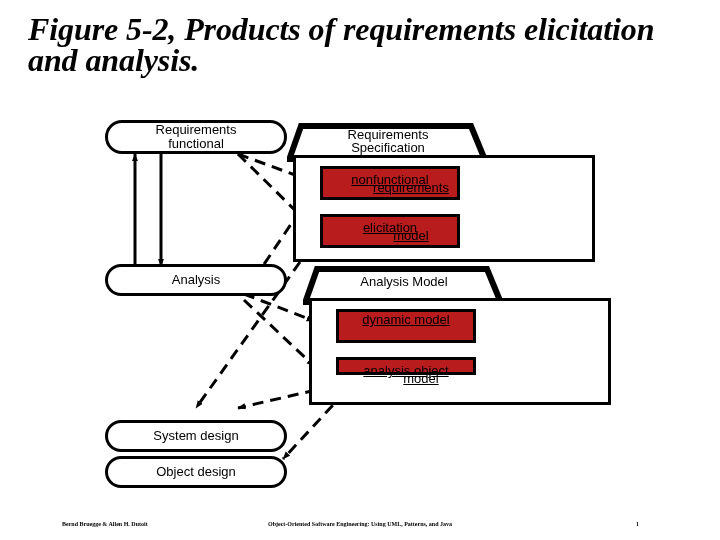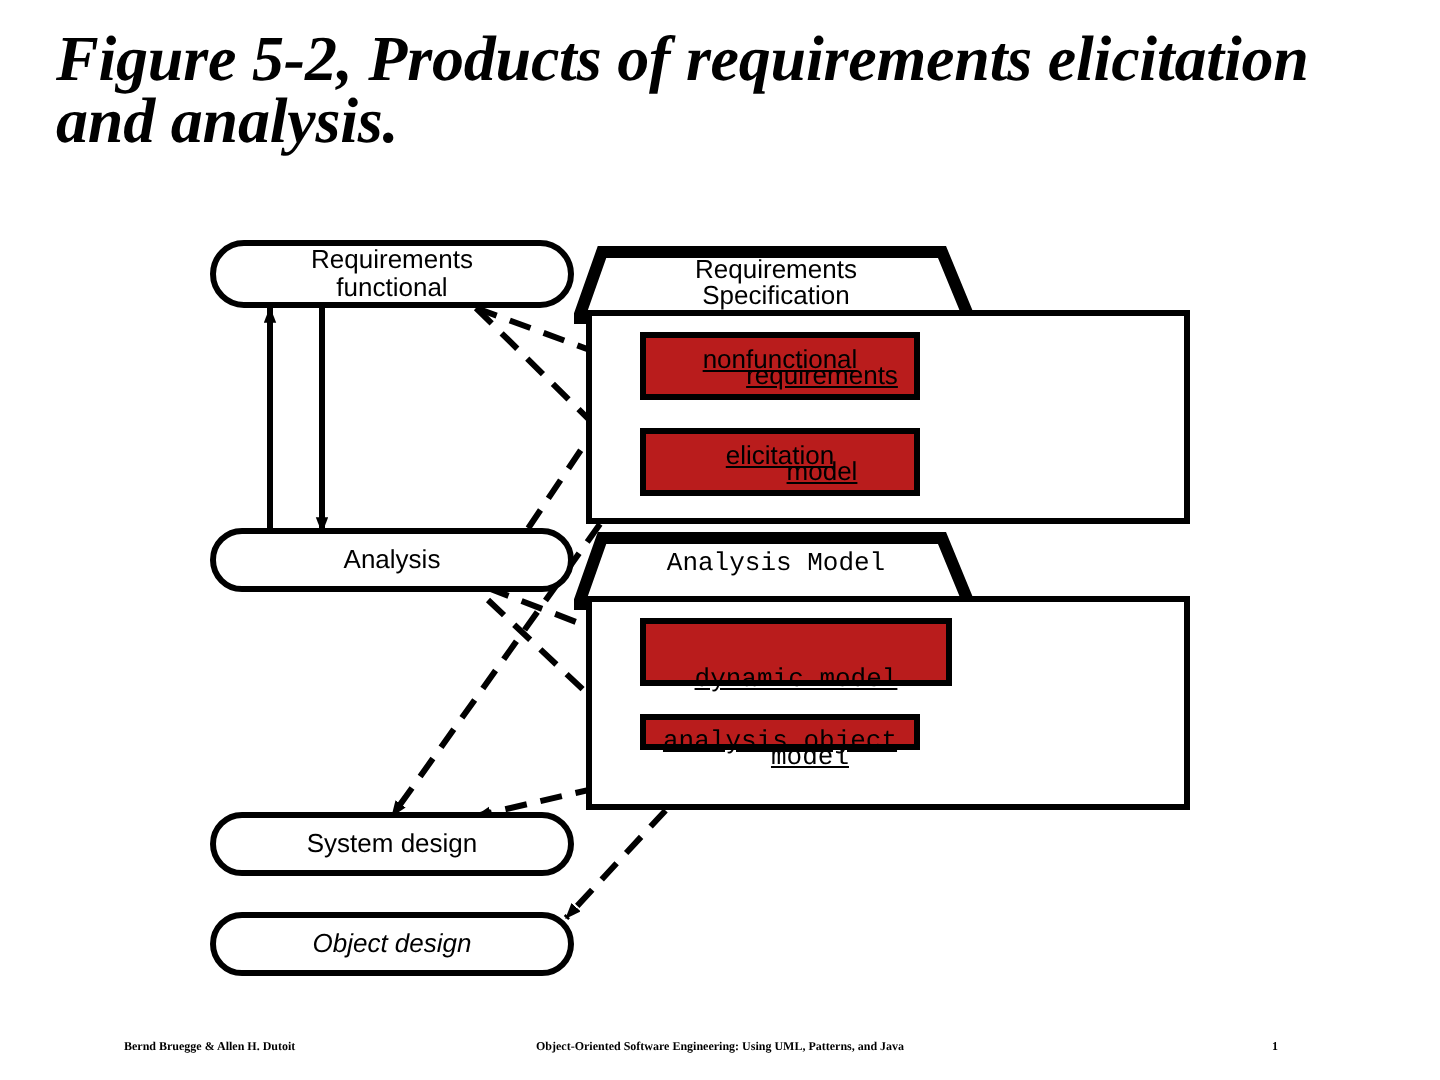--- a/index.html
+++ b/index.html
@@ -120,53 +120,53 @@
         <span class="l1">nonfunctional</span>
         <span class="l2">requirements</span>
       </div>
 
       <div class="art indent" style="left:33px;top:92px;width:140px;height:34px;">
         <span class="l1">elicitation</span>
         <span class="l2">model</span>
       </div>
     </div>
 
-    <div class="folder" style="left:287px;top:265px;width:308px;height:140px;font-family:Liberation Mono, monospace;">
+    <div class="folder" style="left:303px;top:265px;width:308px;height:140px;">
       <svg style="position:absolute;left:0;top:0;width:308px;height:40px;" viewBox="0 0 308 40">
         <path d="M2,38 L14,4 L184,4 L198,38 Z" fill="#fff" stroke="#000" stroke-width="6"></path>
       </svg>
       <div class="tab-label" style="left:8px;top:10px;width:186px;">Analysis Model</div>
       <div class="body" style="left:6px;top:33px;width:302px;height:107px;"></div>
 
-      <div class="art" style="left:33px;top:44px;width:156px;height:34px;padding-top:20px;">
+      <div class="art" style="left:33px;top:44px;width:140px;height:34px;padding-top:0;">
         <span class="l1">dynamic model</span>
       </div>
 
       <div class="art indent2" style="left:33px;top:92px;width:140px;height:18px;">
         <span class="l1">analysis object</span>
         <span class="l2">model</span>
       </div>
     </div>
 
     <div class="act" style="left:105px;top:120px;width:182px;height:34px;">
       <div>
         <span>Requirements</span><br>
         <span>functional</span>
       </div>
     </div>
 
     <div class="act" style="left:105px;top:264px;width:182px;height:32px;align-items:center;">
       <span>Analysis</span>
     </div>
 
-    <div class="act" style="left:105px;top:406px;width:182px;height:32px;">
+    <div class="act" style="left:105px;top:420px;width:182px;height:32px;">
       <span>System design</span>
     </div>
 
-    <div class="act" style="left:105px;top:456px;width:182px;height:32px;font-style:italic;">
+    <div class="act" style="left:105px;top:456px;width:182px;height:32px;">
       <span>Object design</span>
     </div>
 
   </div>
 
   <div class="foot" id="foot-left">Bernd Bruegge &amp; Allen H. Dutoit</div>
   <div class="foot" id="foot-center">Object-Oriented Software Engineering: Using UML, Patterns, and Java</div>
   <div class="foot" id="foot-right">1</div>
 
 </div>

